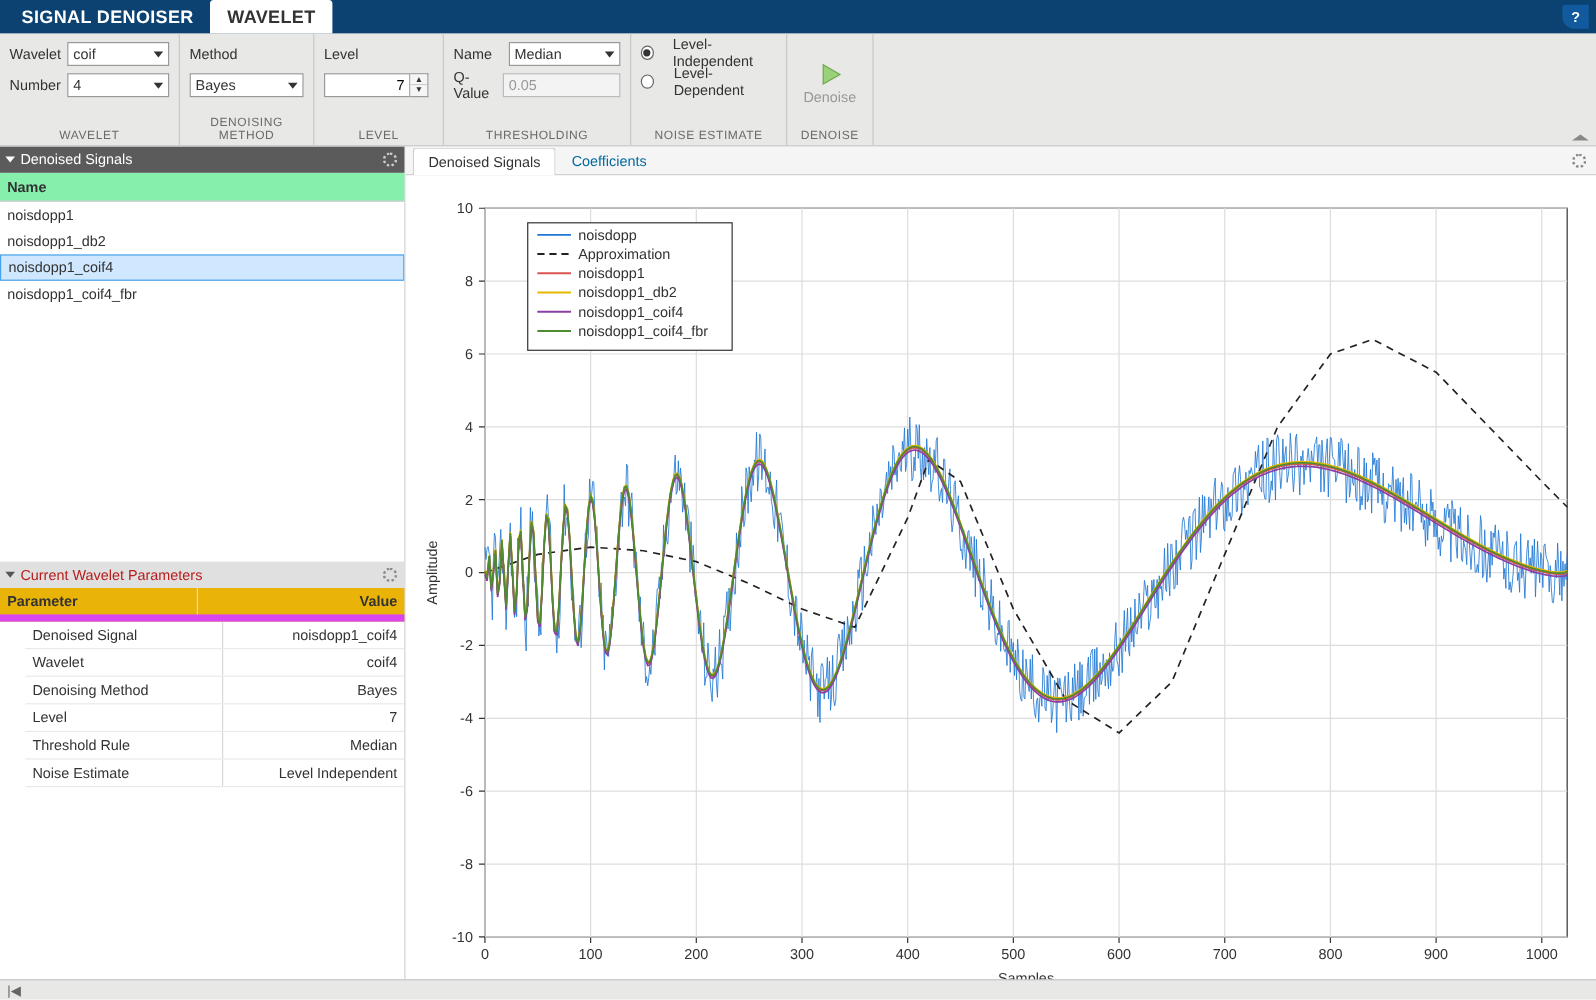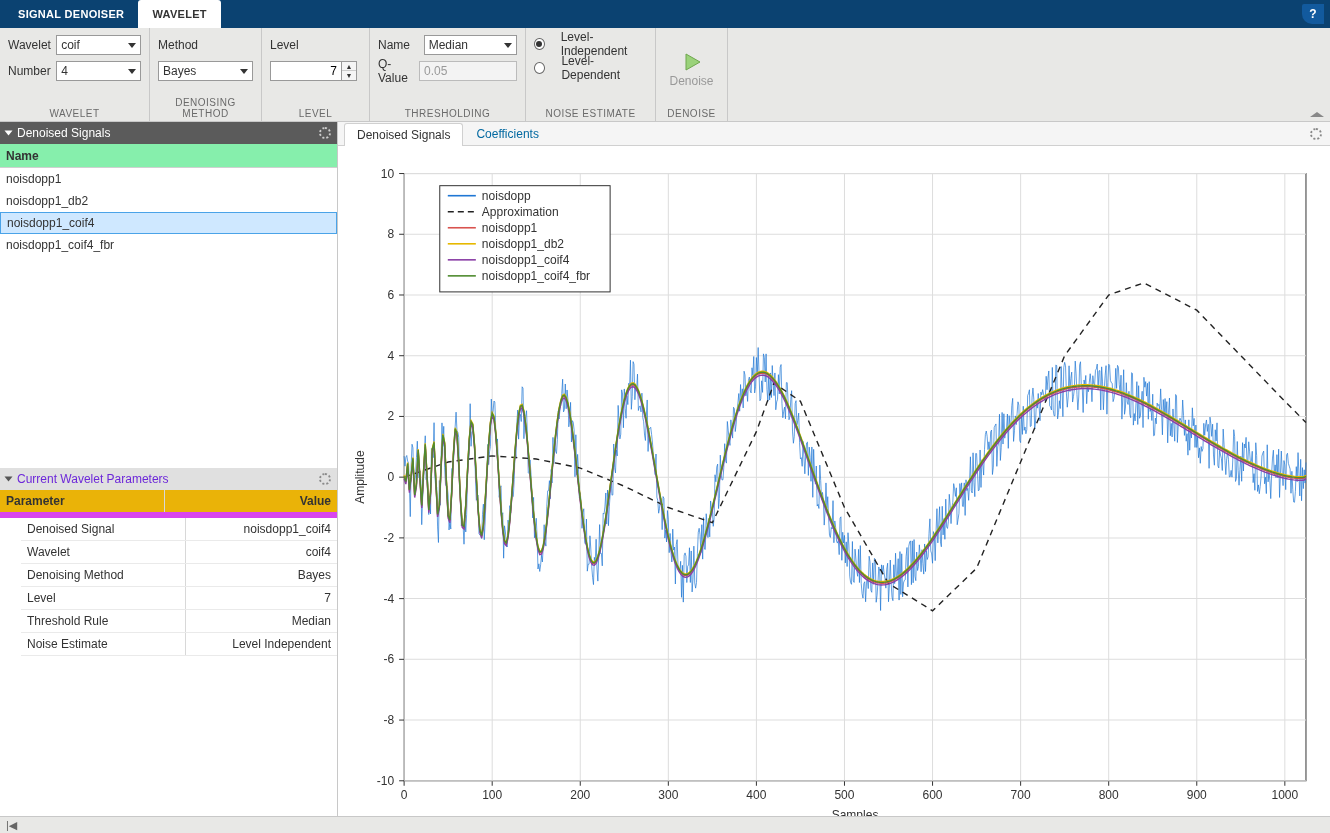--- a/index.html
+++ b/index.html
@@ -1,18 +1,18 @@
 <!DOCTYPE html>
 <html><head>
 <meta charset="utf-8">
 <style>
 * { box-sizing: border-box; margin: 0; padding: 0; }
 body { font-family: "Segoe UI", Arial, sans-serif; font-size: 12px; color: #333; background: #f0f0f0; width: 1330px; height: 833px; overflow: hidden; display: flex; flex-direction: column; }
 .top-tab-bar { background: #0b4271; height: 28px; display: flex; align-items: center; padding-left: 4px; position: relative; }
-.top-tab { padding: 5px 14px; color: #fff; font-size: 11px; font-weight: 600; height: 100%; display: flex; align-items: center; cursor: pointer; letter-spacing: 0.3px; }
+.top-tab { padding: 5px 14px; color: #fff; font-size: 15px; font-weight: 600; height: 100%; display: flex; align-items: center; cursor: pointer; letter-spacing: 0.3px; }
 .top-tab.active { background: #fff; color: #333; border-top-left-radius: 3px; border-top-right-radius: 3px; }
 .help-btn { position: absolute; right: 6px; top: 4px; width: 22px; height: 20px; background: #125a9e; color: #fff; border-radius: 2px 0 0 10px; display: flex; align-items: center; justify-content: center; font-weight: bold; }
 .toolstrip { background: #e8e8e6; border-bottom: 1px solid #c8c8c8; height: 94px; display: flex; position: relative; }
 .section { border-right: 1px solid #c8c8c8; padding: 6px 8px 2px 8px; display: flex; flex-direction: column; }
 .section-body { flex: 1; display: flex; flex-direction: column; gap: 4px; }
 .section-label { font-size: 10px; color: #6a6a6a; letter-spacing: 0.5px; text-align: center; margin-top: 2px; }
 .row { display: flex; align-items: center; gap: 4px; height: 22px; }
 .lbl { font-size: 12px; color: #333; }
 .combo { background: #fff; border: 1px solid #999; height: 20px; display: flex; align-items: center; justify-content: space-between; padding: 0 4px; font-size: 12px; }
 .combo .caret { border-left: 4px solid transparent; border-right: 4px solid transparent; border-top: 5px solid #333; }
@@ -22,21 +22,21 @@
 .spinner .arrow { width: 14px; height: 9px; background: #f5f5f5; display: flex; align-items: center; justify-content: center; font-size: 7px; line-height: 1; cursor: pointer; }
 .spinner .arrow:first-child { border-bottom: 1px solid #ccc; }
 .radio-row { display: flex; align-items: center; gap: 16px; height: 20px; }
 .radio { width: 12px; height: 12px; border: 1px solid #666; border-radius: 50%; display: inline-flex; align-items: center; justify-content: center; background: #fff; }
 .radio.checked::after { content: ""; width: 6px; height: 6px; background: #333; border-radius: 50%; }
 .denoise-btn { display: flex; flex-direction: column; align-items: center; gap: 2px; padding: 4px 10px; color: #999; }
 .play-icon svg { display: block; }
 .min-caret { position: absolute; right: 6px; bottom: 4px; width: 14px; height: 6px; border-top: 5px solid #888; border-left: 7px solid transparent; border-right: 7px solid transparent; transform: scaleY(-1); }
 .content { flex: 1; display: flex; overflow: hidden; }
 .sidebar { width: 338px; background: #fff; border-right: 1px solid #c8c8c8; display: flex; flex-direction: column; }
-.panel-header { background: #e0e0e0; height: 22px; display: flex; align-items: center; padding: 0 6px; font-size: 12px; color: #6d28d9; position: relative; }
+.panel-header { background: #e0e0e0; height: 22px; display: flex; align-items: center; padding: 0 6px; font-size: 12px; color: #b91c1c; position: relative; }
 .panel-header.dark { background: #5b5b5b; color: #fff; }
 .panel-header .tri { border-left: 5px solid #fff; border-top: 4px solid transparent; border-bottom: 4px solid transparent; transform: rotate(90deg); margin-right: 6px; }
 .panel-header.light .tri { border-left-color: #555; }
 .panel-header .gear { position: absolute; right: 6px; width: 12px; height: 12px; border: 2px dotted currentColor; border-radius: 50%; opacity: .7; }
 .col-header { background: #86efac; border-bottom: 1px solid #d0d0d0; height: 24px; display: flex; align-items: center; padding: 0 6px; font-weight: 600; }
 .list { flex: 1; overflow: auto; }
 .list-row { height: 22px; padding: 0 6px; display: flex; align-items: center; border-bottom: 1px solid transparent; cursor: pointer; }
 .list-row.selected { background: #cfe8ff; border: 1px solid #4aa3e8; }
 .param-table { flex: 1; overflow: auto; margin-left: 21px; }
 .param-head { display: flex; background: #eab308; border-bottom: 6px solid #d946ef; font-weight: 600; }

